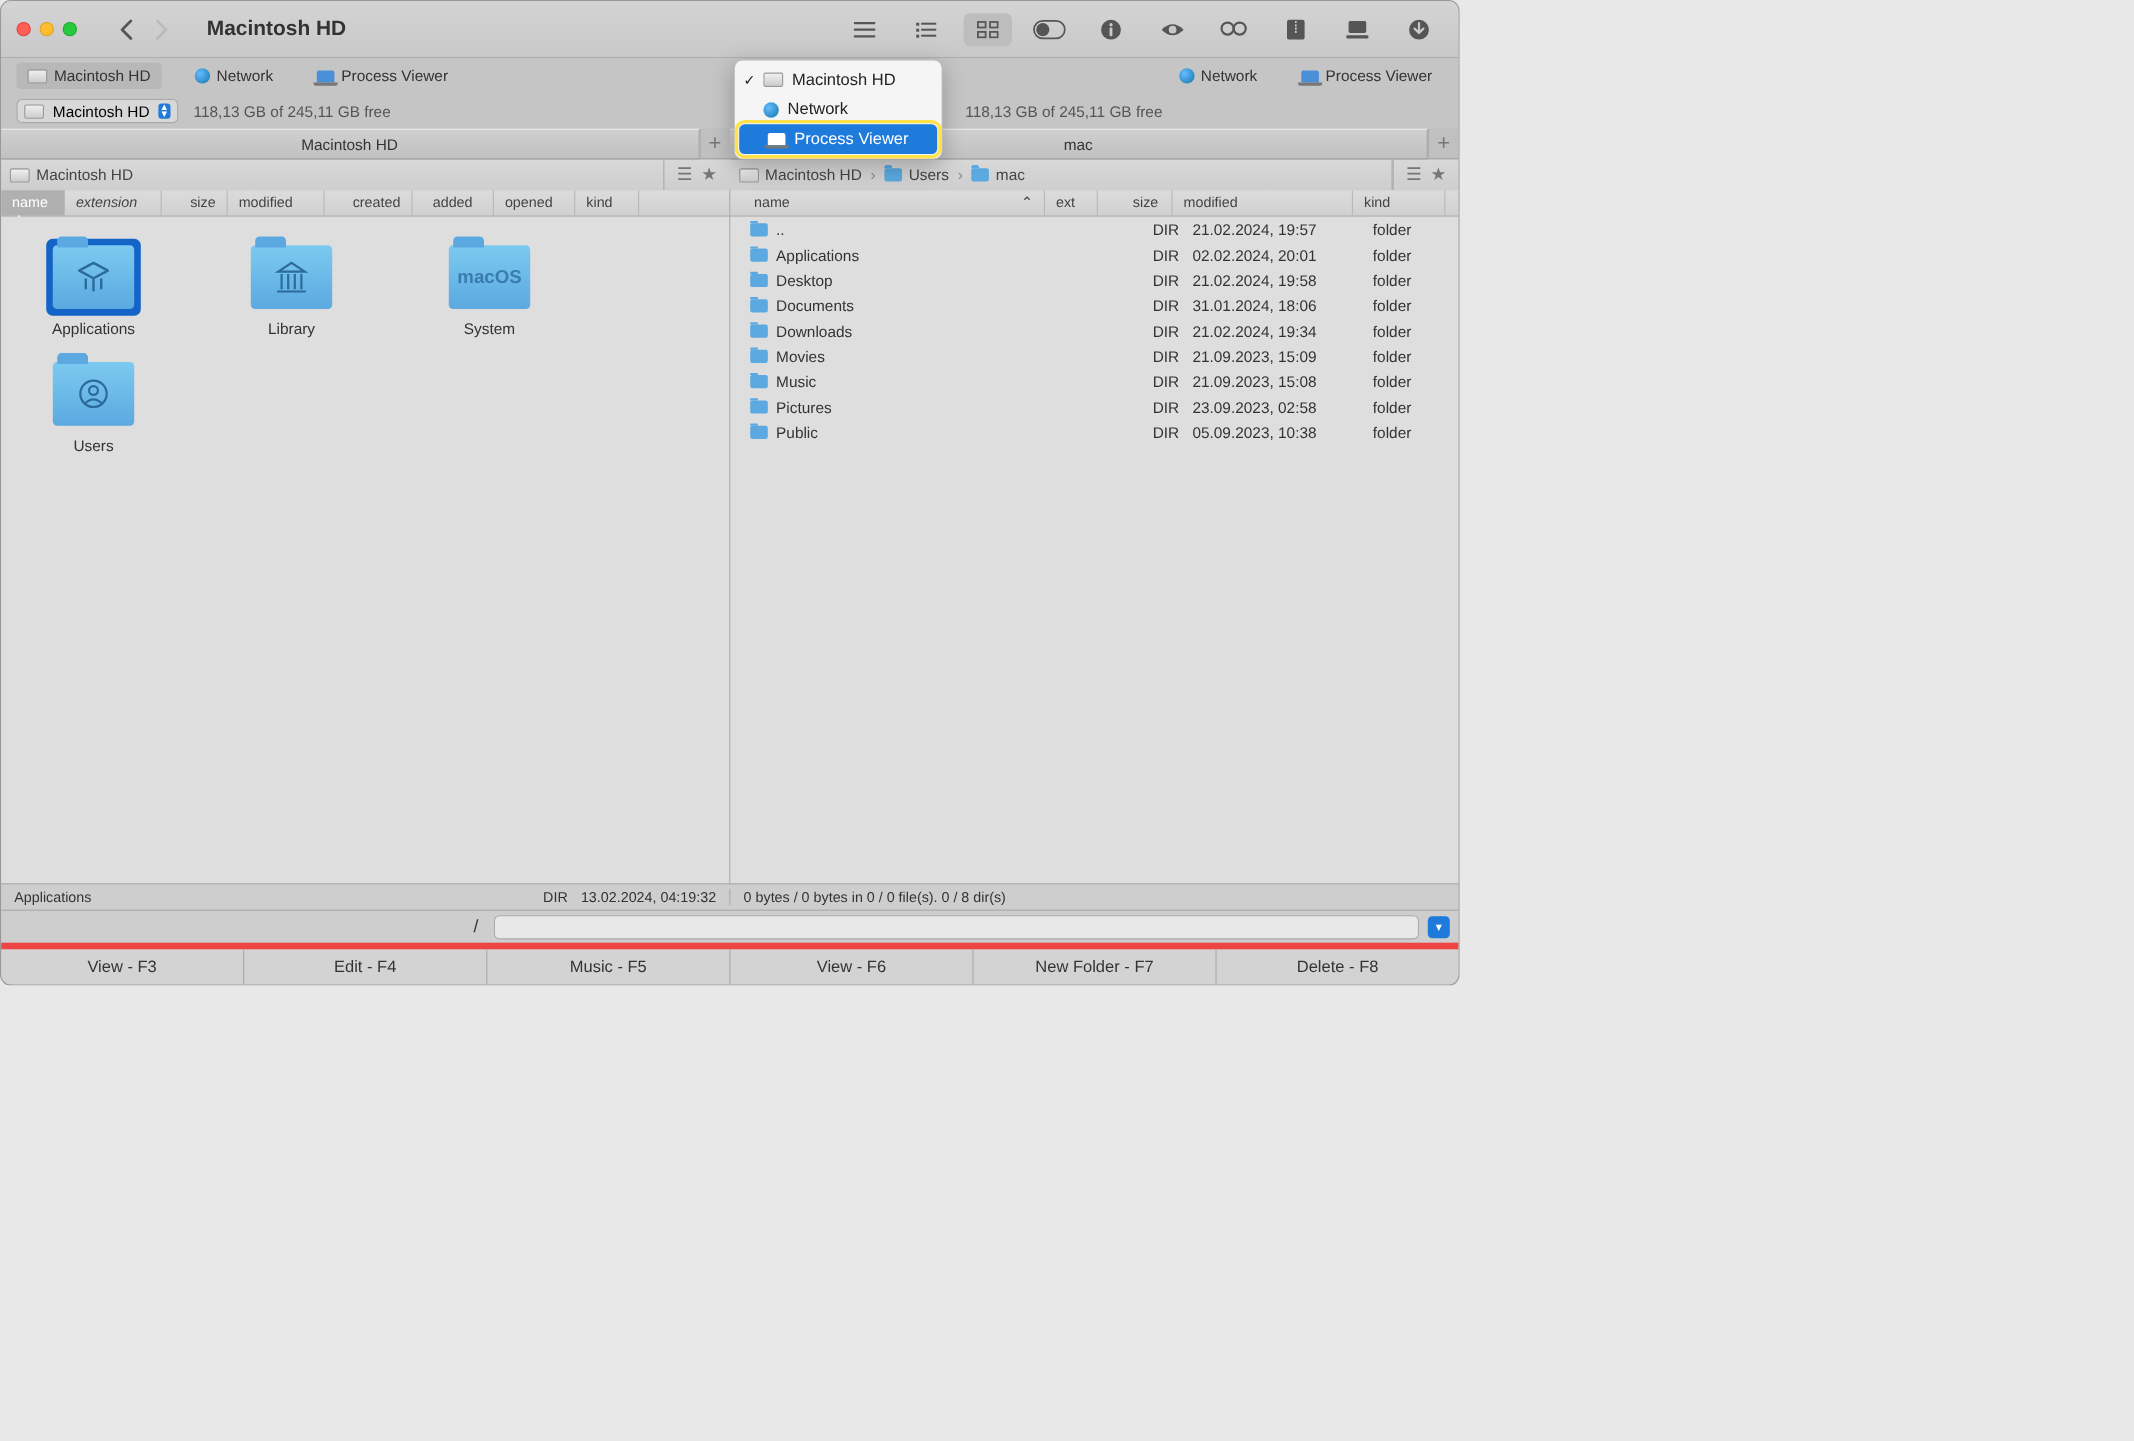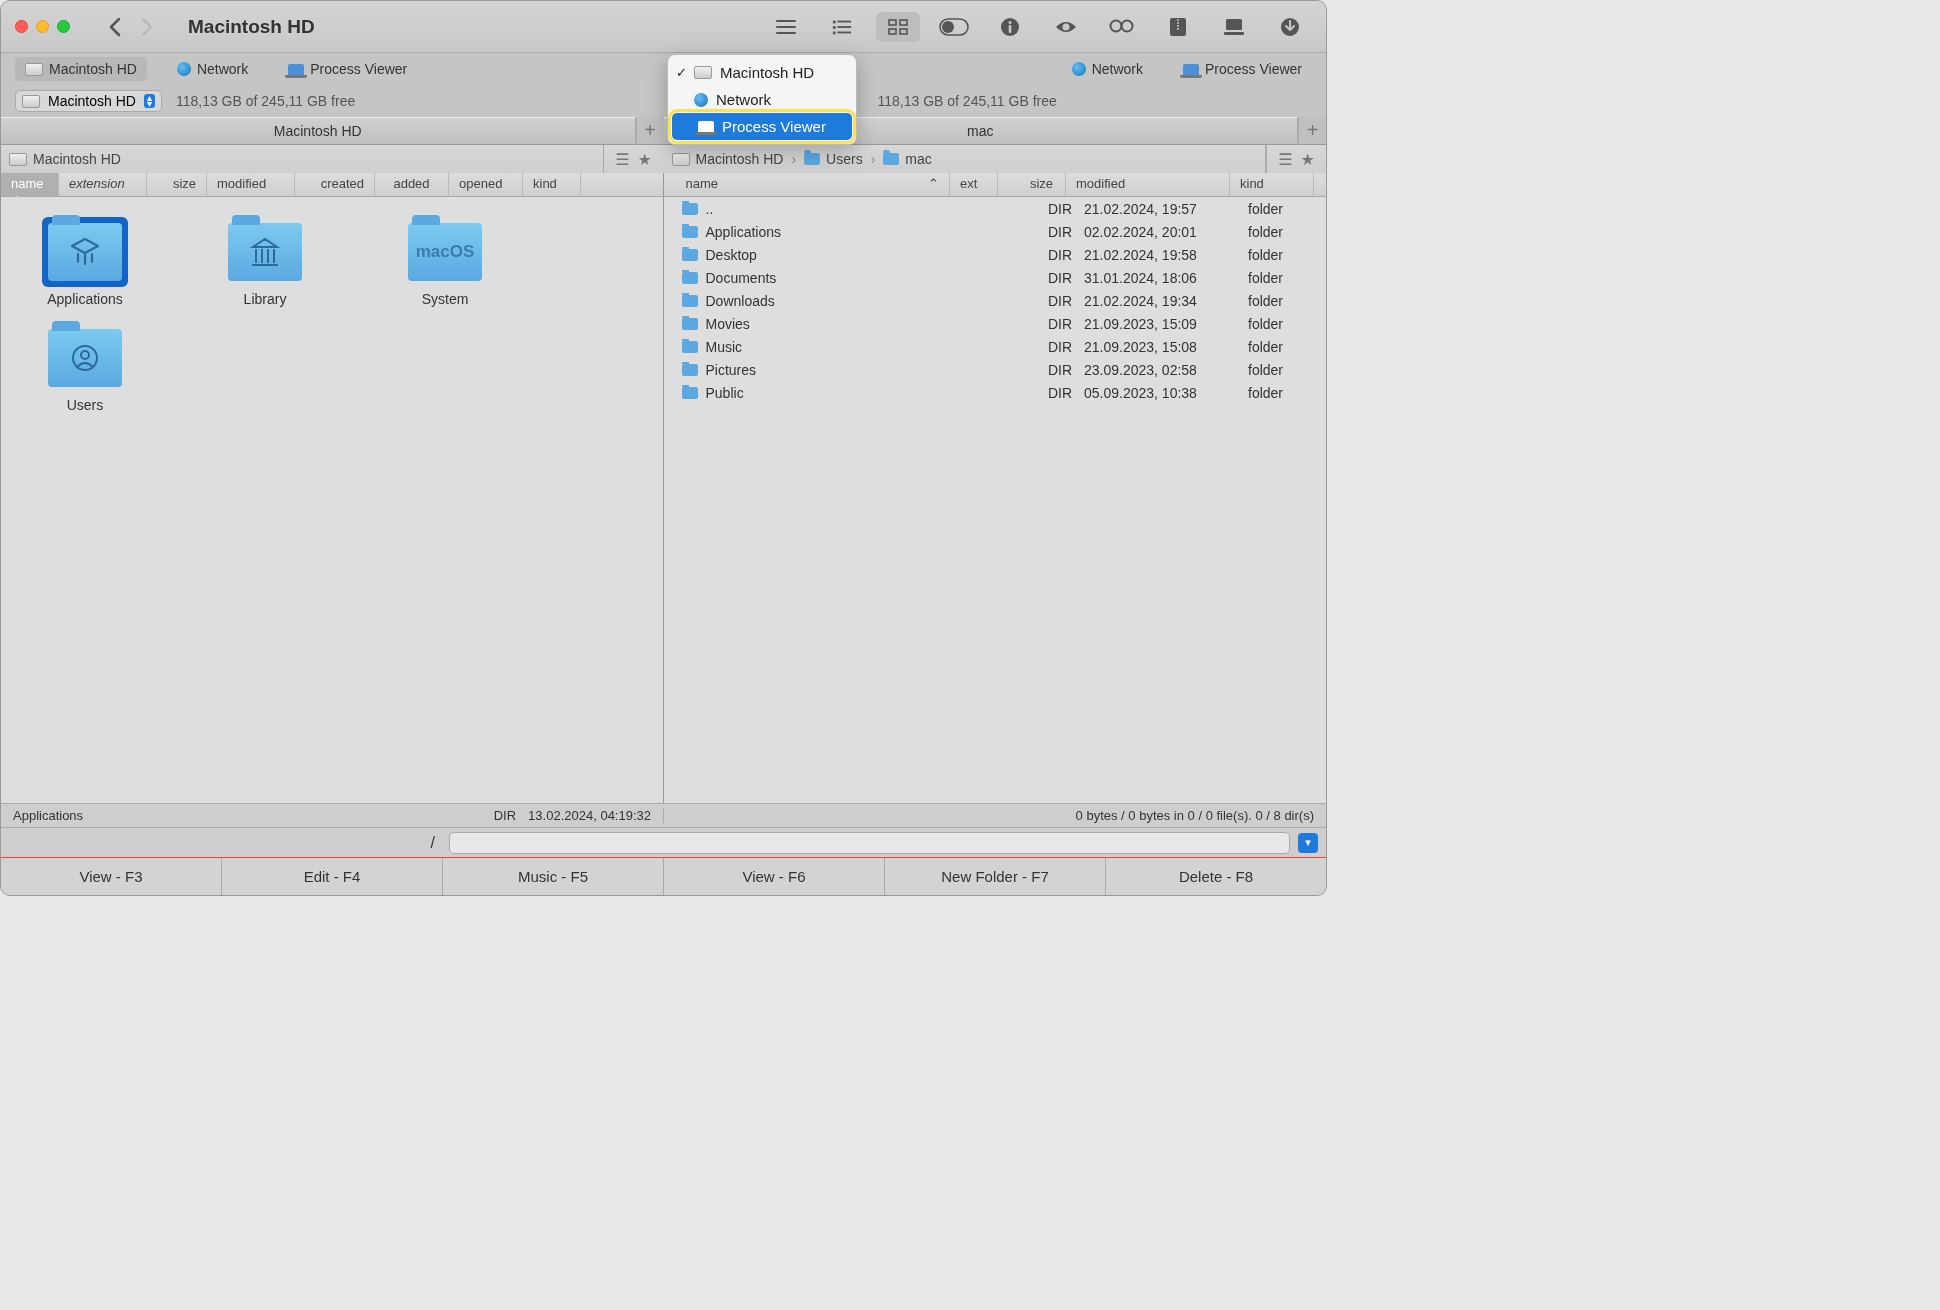--- a/index.html
+++ b/index.html
@@ -69,31 +69,31 @@
     .list-row { display: flex; height: 23px; align-items: center; font-size: 14px; color: #333; padding-left: 12px; }
     .list-cell { padding: 0 6px; overflow: hidden; white-space: nowrap; }
     .lc-name { flex: 1; display: flex; align-items: center; gap: 8px; }
     .lc-ext { width: 48px; }
     .lc-size { width: 68px; text-align: right; }
     .lc-mod { width: 164px; }
     .lc-kind { width: 84px; }
     
     .status-row { display: flex; height: 24px; background: #cecece; border-top: 1px solid #aaa; font-size: 13px; color: #333; align-items: center; }
     .status-half { flex: 1; display: flex; padding: 0 12px; }
-    .status-half.right { justify-content: flex-end; border-left: 1px solid #aaa; }
+    .status-half.right { justify-content: flex-start; border-left: 1px solid #aaa; }
     .sl-name { flex: 0 0 auto; }
     .sl-size { margin-left: auto; margin-right: 12px; }
     .sl-date { }
     
     .path-row { display: flex; height: 30px; background: #cecece; border-top: 1px solid #aaa; align-items: center; padding: 0 8px; gap: 8px; }
     .path-label { font-size: 16px; color: #333; width: 432px; text-align: right; padding-right: 6px; }
     .path-input { flex: 1; height: 22px; background: #e8e8e8; border: 1px solid #aaa; border-radius: 5px; }
     .path-drop { width: 20px; height: 20px; background: #1e7bdc; border-radius: 4px; color: white; font-size: 11px; display: flex; align-items: center; justify-content: center; }
     
-    .fkeys-row { display: flex; height: 38px; background: #d3d3d3; border-top: 1px solid #ef4444; }
+    .fkeys-row { display: flex; height: 38px; background: #d3d3d3; border-top: 6px solid #ef4444; }
     .fkey { flex: 1; display: flex; align-items: center; justify-content: center; font-size: 15px; color: #333; border-right: 1px solid #aaa; }
     .fkey:last-child { border-right: none; }
     
     .dropdown-popup { position: absolute; top: 54px; left: 667px; width: 190px; background: #f5f5f5; border: 1px solid #bbb; border-radius: 8px; box-shadow: 0 6px 20px rgba(0,0,0,0.25); padding: 4px 0; z-index: 100; }
     .dd-item { display: flex; align-items: center; gap: 8px; padding: 5px 12px; font-size: 15px; color: #222; }
     .dd-item.checked:before { content: '✓'; position: absolute; left: 8px; font-size: 13px; }
     .dd-item.checked { padding-left: 26px; }
     .dd-item.highlighted { background: #1e7bdc; color: white; border-radius: 5px; margin: 0 4px; outline: 3px solid #ffe24a; outline-offset: 1px; }
     .dd-item:not(.checked) { padding-left: 26px; }
     

